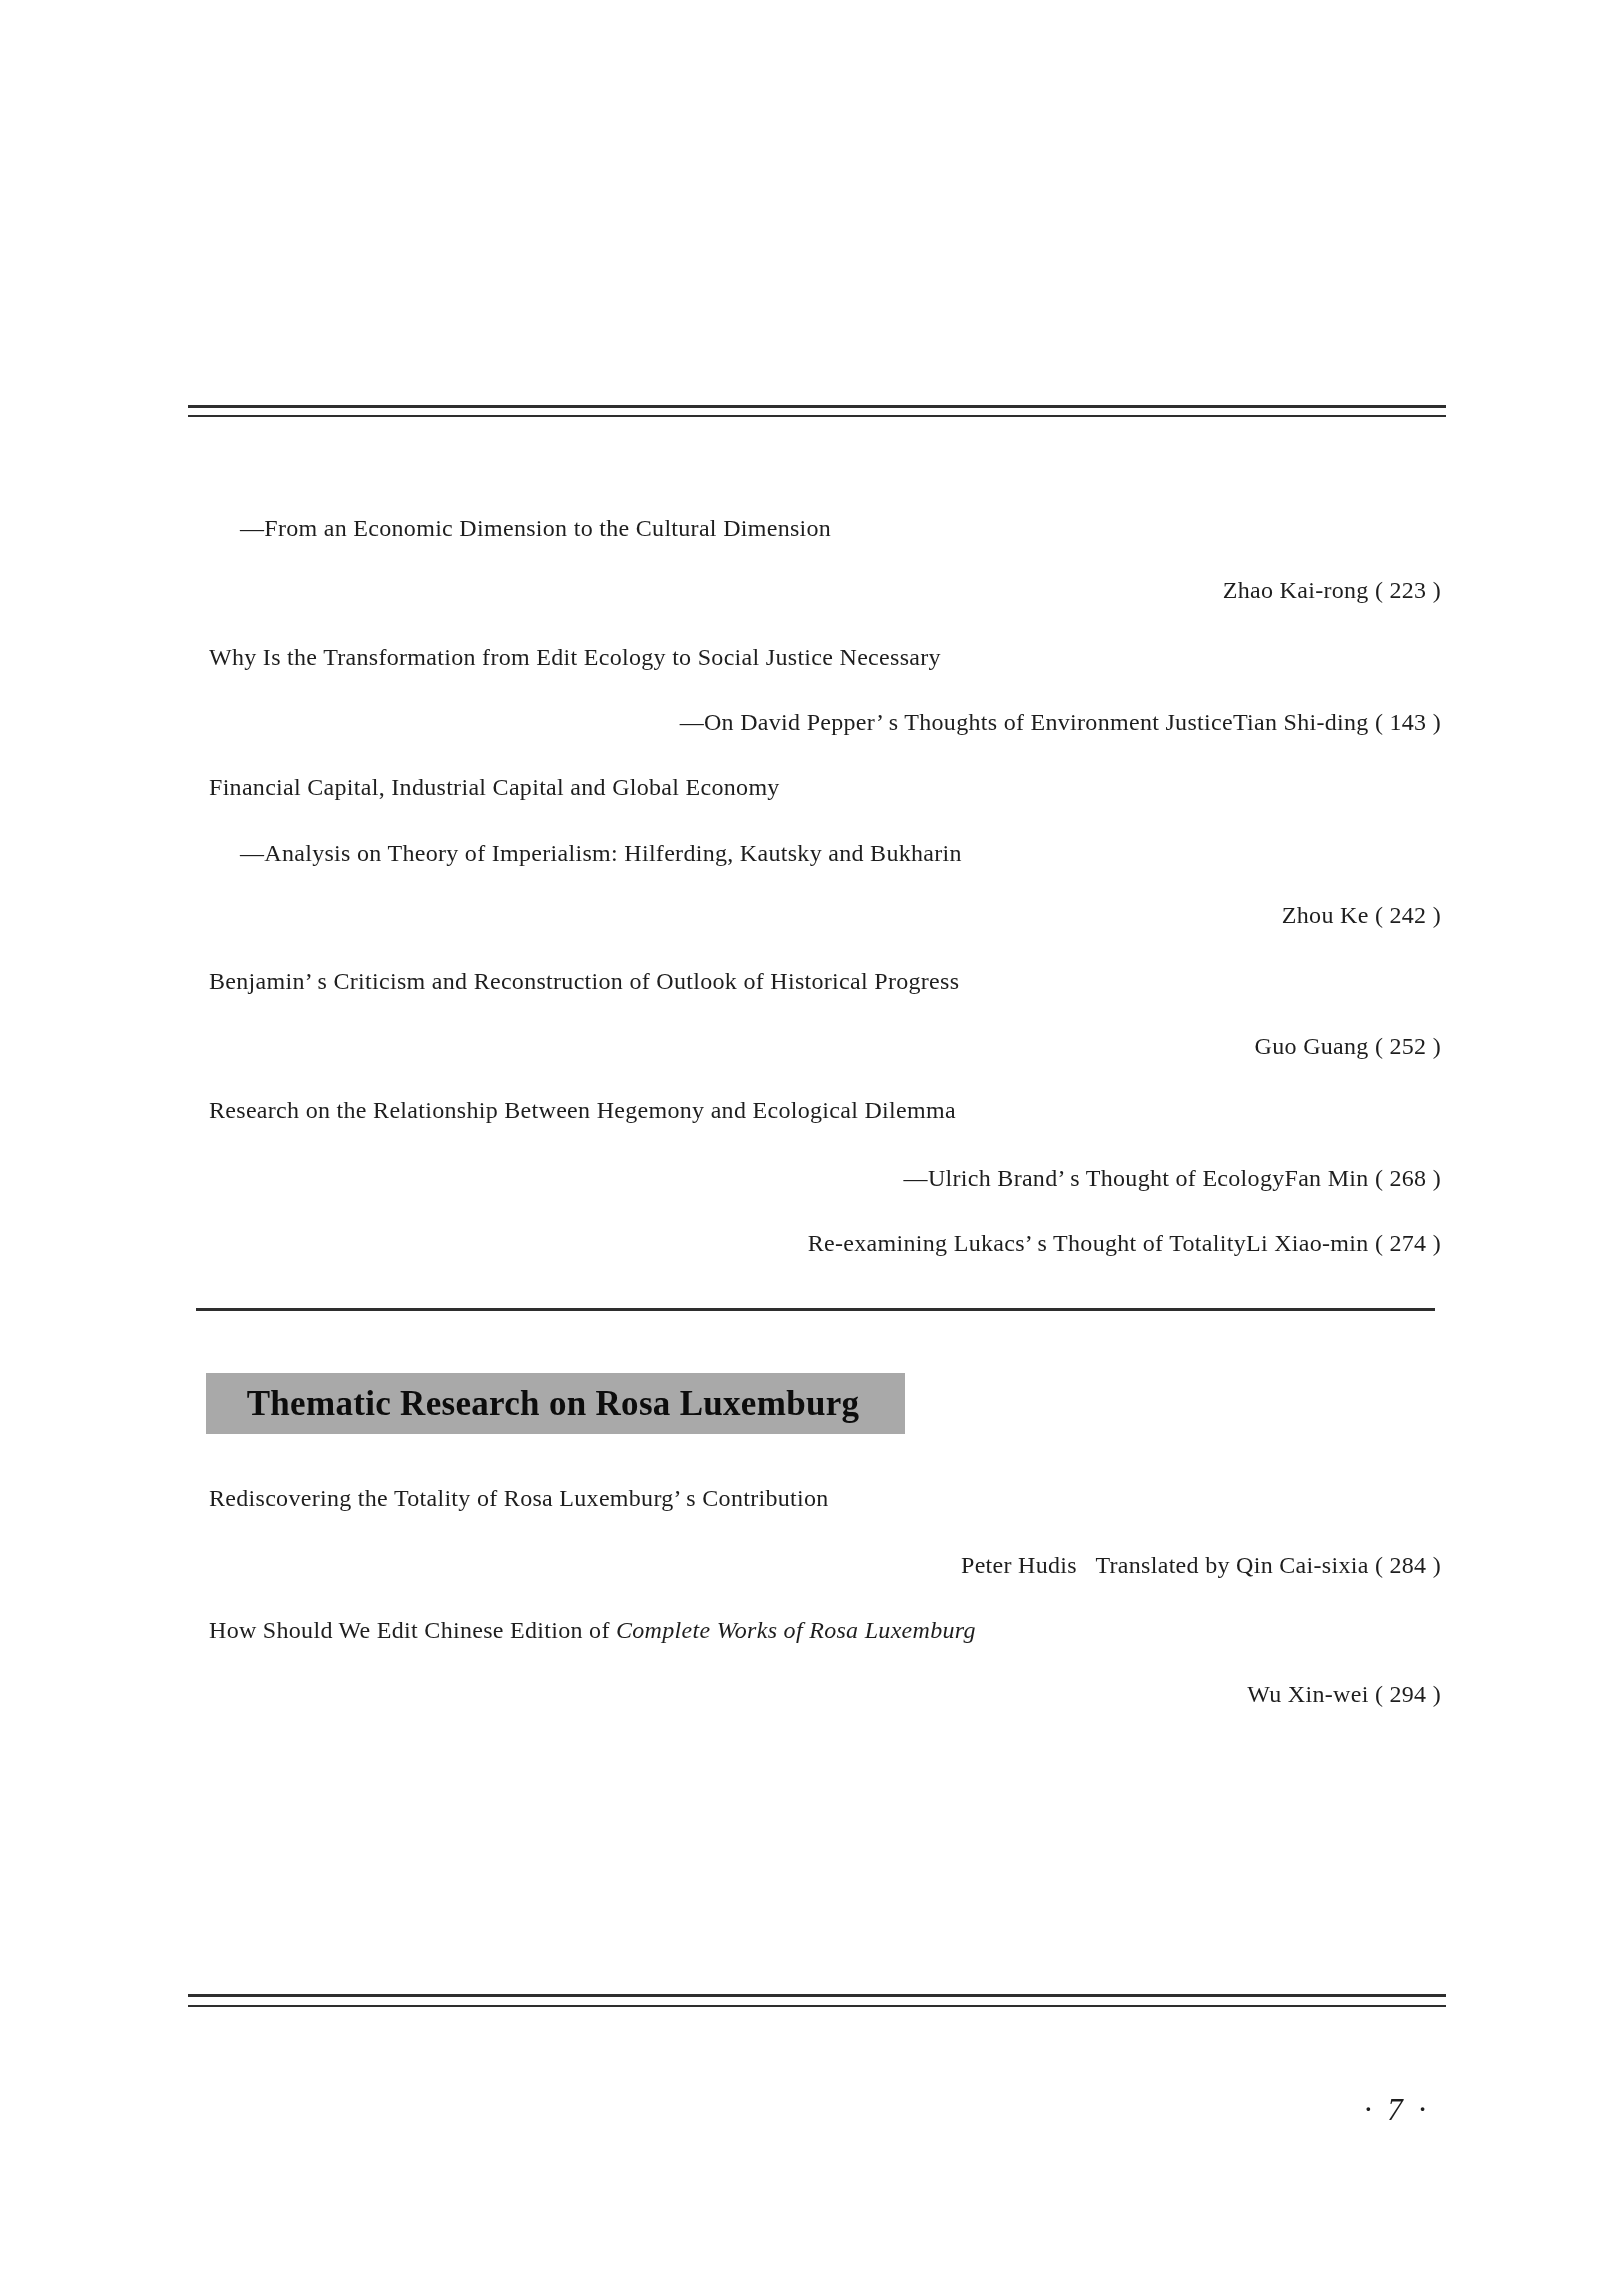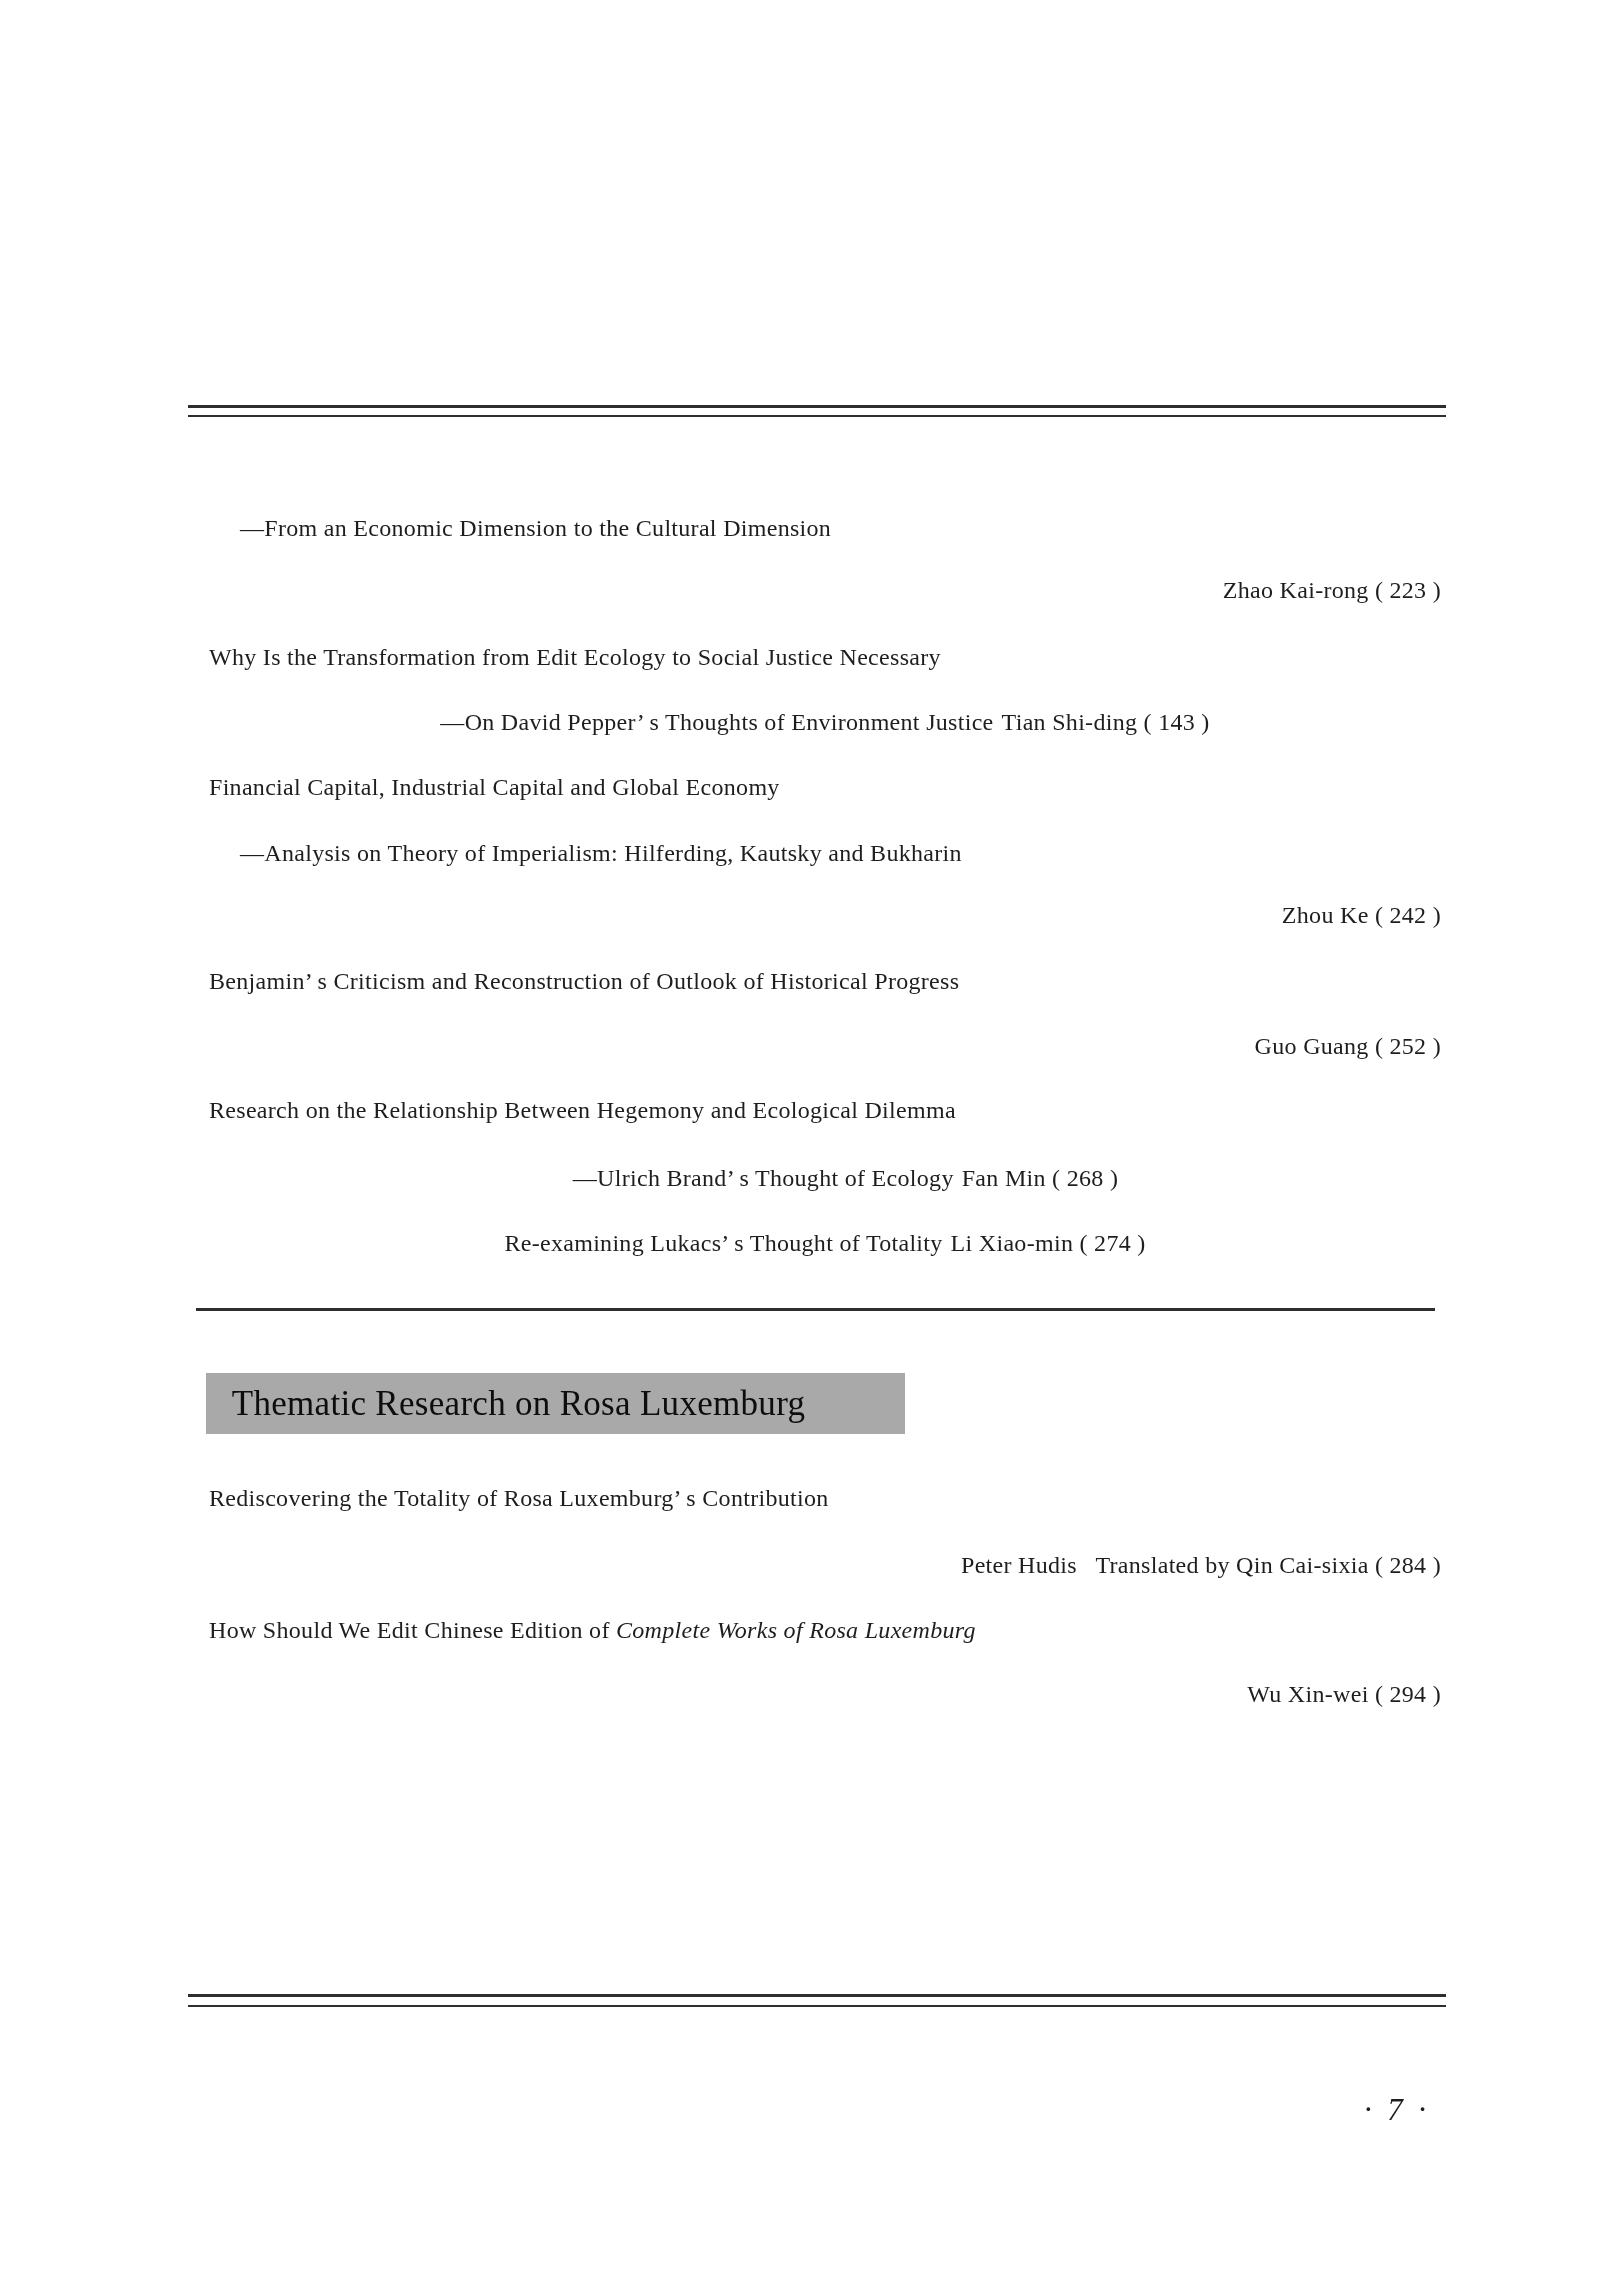--- a/index.html
+++ b/index.html
@@ -14,30 +14,30 @@
   .rule.thick{height:3.3px;}
   .rule.mid{left:197px;width:1239px;height:2.6px;}
   .content{position:absolute;left:209px;width:1232px;top:0;}
   .line{
     position:absolute;left:0;width:100%;
     font-size:24px;line-height:39px;letter-spacing:0.3px;
     white-space:nowrap;
   }
   .line.indent{padding-left:31px;box-sizing:border-box;}
   .line.author{text-align:right;}
-  .line.row{display:flex;justify-content:center;gap:8px;}
+  .line.row{display:flex;justify-content:flex-end;}
   .line.row .t-indent{margin-left:41px;}
   .banner{
     position:absolute;left:-3.3px;top:1373px;width:699px;height:61px;
     background:var(--banner_bg,#a9a9a9);
     display:flex;align-items:center;
   }
   .banner .banner-text{
-    font-size:35px;font-weight:normal;color:var(--banner_text,#0d0d0d);
-    padding-left:26px;letter-spacing:0.3px;white-space:nowrap;
+    font-size:35px;font-weight:bold;color:var(--banner_text,#0d0d0d);
+    padding-left:41px;letter-spacing:0.3px;white-space:nowrap;
   }
   .pagenum{
     position:absolute;left:1174px;width:256px;top:2090px;
     text-align:right;font-size:31px;line-height:39px;
     font-style:italic;letter-spacing:3.9px;white-space:nowrap;
   }
   i{font-style:italic;text-align:center;}
 </style>
 </head>
 <body>

